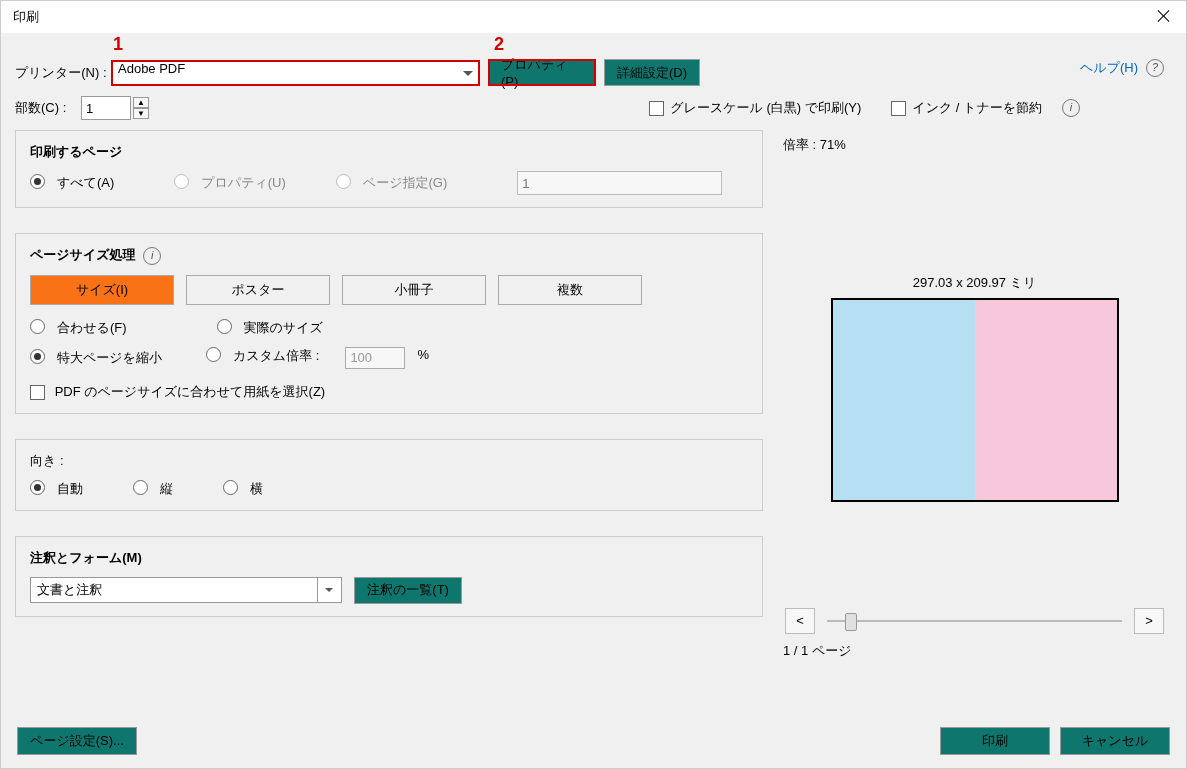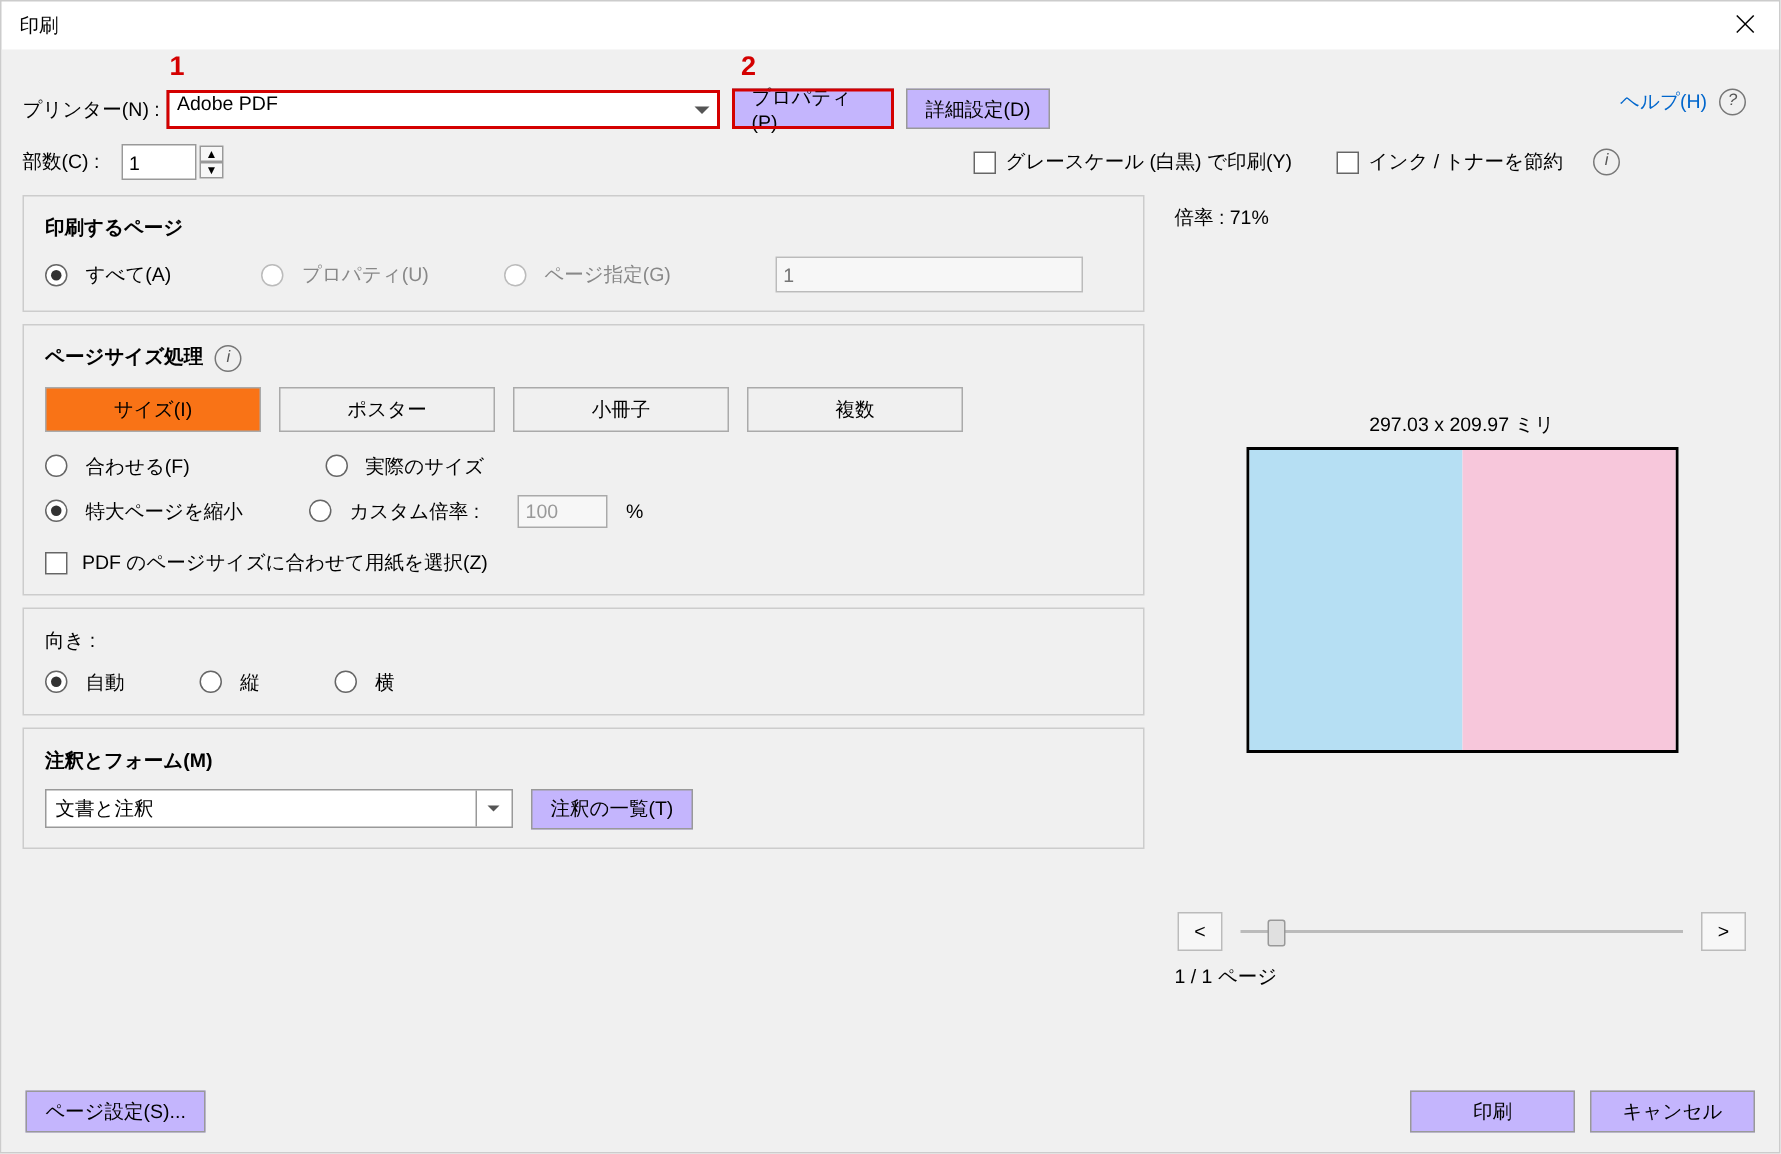--- a/index.html
+++ b/index.html
@@ -12,38 +12,38 @@
 .close-x::after { transform: rotate(-45deg); }
 .dialog-body { position: relative; padding: 10px 14px 0 14px; height: 736px; background: #f0f0f0; }
 .callout { position: absolute; color: #d40000; font-weight: bold; font-size: 18px; z-index: 50; }
 .c1 { left: 112px; top: 1px; }
 .c2 { left: 493px; top: 1px; }
 .highlight-red { outline: 2px solid #d40000; outline-offset: -2px; }
 .row { display: flex; align-items: center; margin-bottom: 10px; position: relative; }
 .label-printer { width: 96px; }
 .printer-dd { width: 369px; height: 26px; border: 1px solid #999; background: #fff; position: relative; display: flex; padding: 0 6px; cursor: pointer; }
 .printer-dd .chev { position: absolute; right: 6px; top: 10px; width: 0; height: 0; border-left: 5px solid transparent; border-right: 5px solid transparent; border-top: 5px solid #555; }
-.btn { height: 27px; border: 1px solid #999; background: #c4b5fd; padding: 0 12px; cursor: pointer; display: inline-flex; align-items: center; justify-content: center; }
+.btn { height: 27px; border: 1px solid #999; background: #0f766e; padding: 0 12px; cursor: pointer; display: inline-flex; align-items: center; justify-content: center; }
 .gap8 { margin-left: 8px; }
 .help-link { position: absolute; right: 34px; top: 0px; color: #0066cc; cursor: pointer; }
 .info-icon { display: inline-block; width: 18px; height: 18px; border: 1.2px solid #777; border-radius: 50%; text-align: center; line-height: 15px; font-size: 11px; font-style: italic; color: #555; cursor: pointer; vertical-align: middle; }
 .info-help { position: absolute; right: 8px; top: 0px; }
 .copies-input { width: 50px; height: 24px; border: 1px solid #999; padding: 0 4px; background: #fff; }
 .spinner { display: inline-flex; flex-direction: column; margin-left: 2px; }
 .spinner div { width: 16px; height: 11px; border: 1px solid #999; background: #f7f7f7; text-align: center; font-size: 8px; line-height: 9px; cursor: pointer; }
 .chk { width: 15px; height: 15px; border: 1px solid #666; margin-right: 6px; background: #fff; cursor: pointer; display: inline-block; vertical-align: middle; }
 .radio { width: 15px; height: 15px; border: 1.2px solid #666; border-radius: 50%; margin-right: 6px; background: #fff; cursor: pointer; display: inline-block; vertical-align: middle; position: relative; }
 .radio.checked::after { content: ""; position: absolute; left: 3px; top: 3px; width: 7px; height: 7px; border-radius: 50%; background: #333; }
 .radio.disabled { border-color: #bbb; }
 .main-cols { display: flex; gap: 14px; margin-top: 10px; height: 528px; }
-.left-col { width: 748px; display: flex; flex-direction: column; gap: 8px; }
+.left-col { width: 748px; display: flex; flex-direction: column; gap: 25px; }
 .right-col { flex: 1; padding: 6px 6px 0 6px; }
 .panel { border: 1px solid #ccc; background: #f0f0f0; padding: 12px 14px; }
 .panel-title { font-weight: bold; margin-bottom: 10px; }
-.radio-row { display: flex; align-items: center; gap: 6px; }
+.radio-row { display: flex; align-items: flex-start; gap: 6px; }
 .radio-group-h { display: flex; align-items: center; gap: 30px; flex-wrap: wrap; }
 .expand-tri { display: inline-block; width: 0; height: 0; border-left: 6px solid #333; border-top: 4px solid transparent; border-bottom: 4px solid transparent; margin-right: 6px; vertical-align: middle; }
 .size-btns { display: flex; gap: 12px; }
 .size-btn { width: 144px; height: 30px; border: 1px solid #aaa; background: #f0f0f0; display: flex; align-items: center; justify-content: center; cursor: pointer; }
 .num-input { width: 60px; height: 22px; border: 1px solid #aaa; background: #f7f7f7; padding: 0 4px; color: #999; }
 .combo { width: 312px; height: 26px; border: 1px solid #999; background: #fff; position: relative; display: flex; align-items: center; padding: 0 6px; cursor: pointer; }
 .combo .chev-wrap { position: absolute; right: 0; top: 0; width: 24px; height: 100%; border-left: 1px solid #999; }
 .combo .chev { position: absolute; right: 8px; top: 10px; width: 0; height: 0; border-left: 4px solid transparent; border-right: 4px solid transparent; border-top: 4px solid #555; }
 .preview-size { text-align: center; margin-bottom: 6px; }
 .preview-box { border: 2px solid #000; background: #fff; margin: 0 auto 6px auto; height: 204px; width: 288px; display: flex; }

